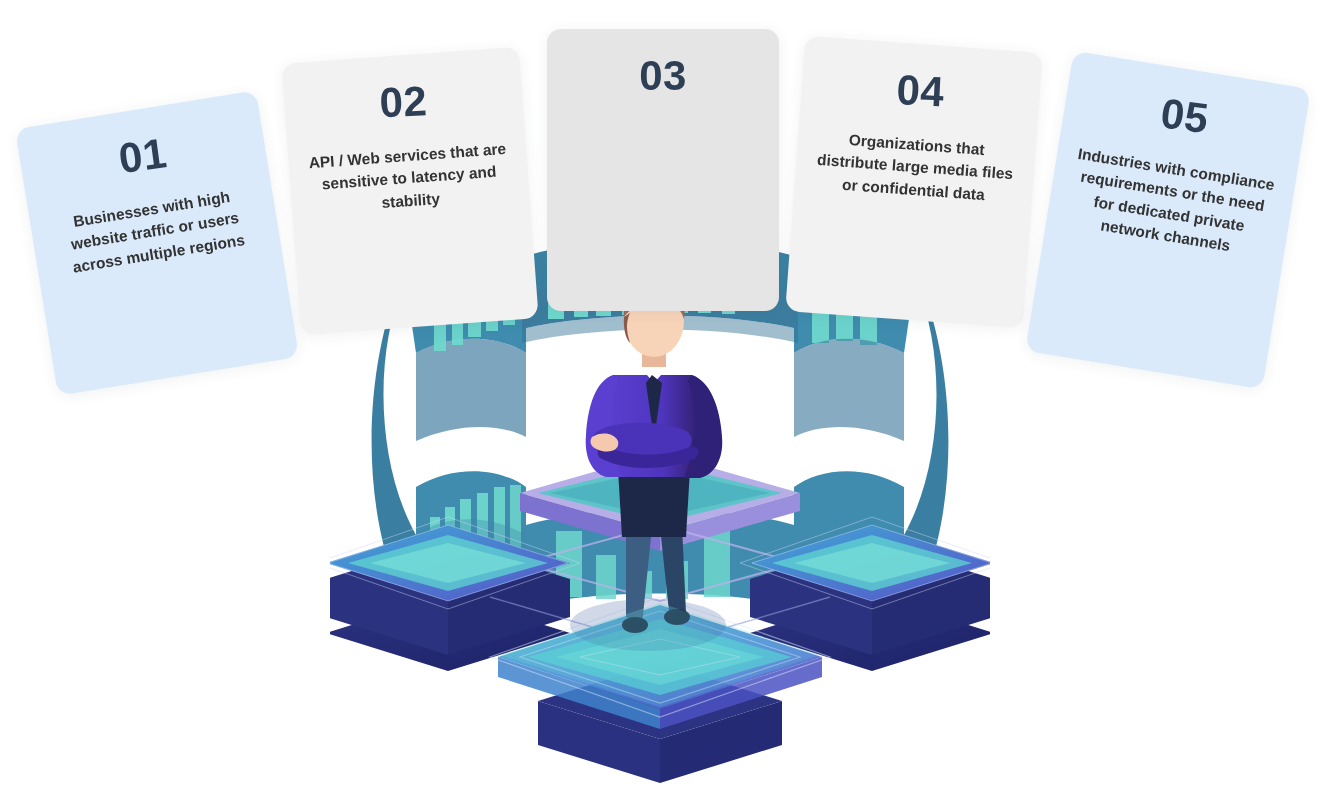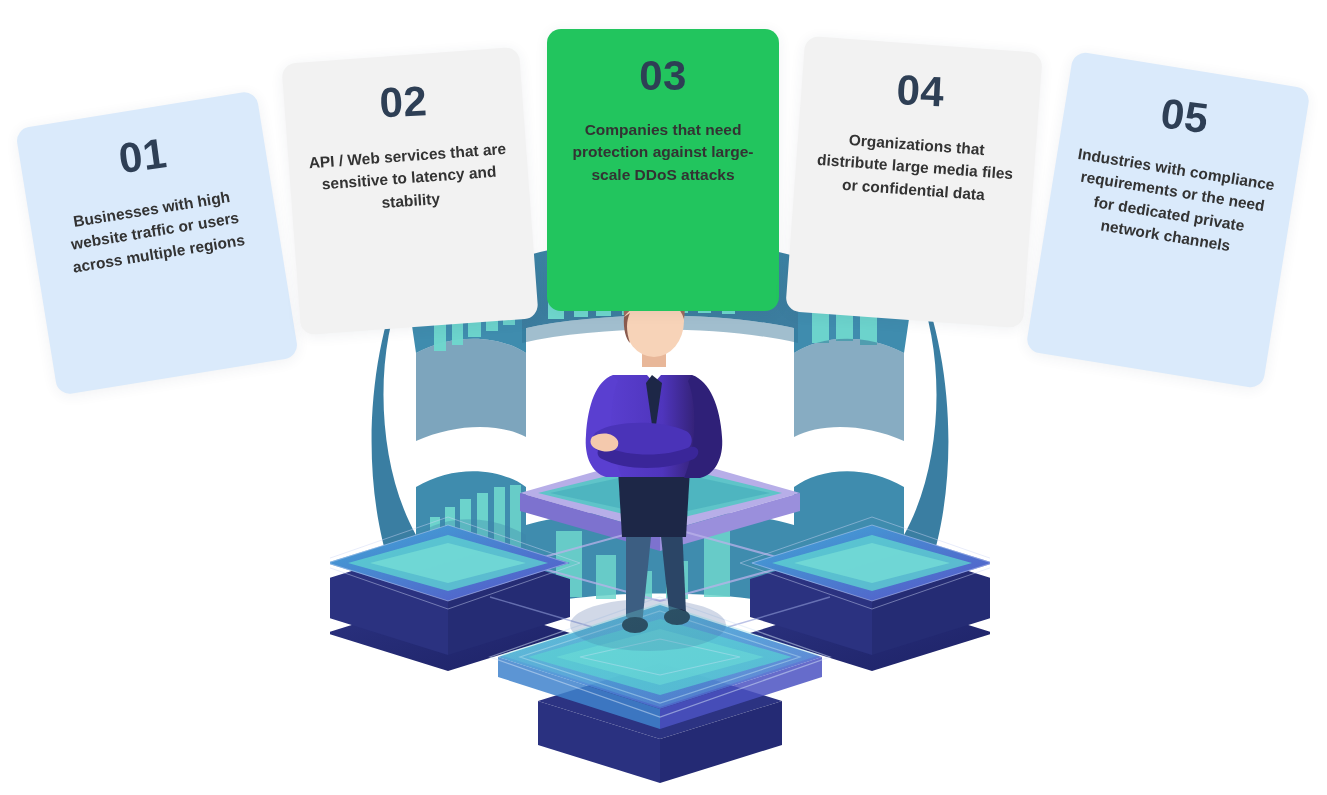--- a/index.html
+++ b/index.html
@@ -281,23 +281,22 @@
   <div class="card" id="card-1" style="background:#daeafb;">
     <div class="num" style="color:#2e3f55;">01</div>
     <div class="body" style="color:#333333;">Businesses with high website traffic or users across multiple regions</div>
   </div>
 
   <div class="card" id="card-2" style="background:#f2f2f2;">
     <div class="num" style="color:#2e3f55;">02</div>
     <div class="body" style="color:#333333;">API / Web services that are sensitive to latency and stability</div>
   </div>
 
-  <div class="card" id="card-3" style="background:#22c55e;">
+  <div class="card" id="card-3" style="background:#e5e5e5;">
     <div class="num" style="color:#2e3f55;">03</div>
-    <div class="body" style="color:#333333;">Companies that need protection against large-scale DDoS attacks</div>
   </div>
 
   <div class="card" id="card-4" style="background:#f2f2f2;">
     <div class="num" style="color:#2e3f55;">04</div>
     <div class="body" style="color:#333333;">Organizations that distribute large media files or confidential data</div>
   </div>
 
   <div class="card" id="card-5" style="background:#daeafb;">
     <div class="num" style="color:#2e3f55;">05</div>
     <div class="body" style="color:#333333;">Industries with compliance requirements or the need for dedicated private network channels</div>

